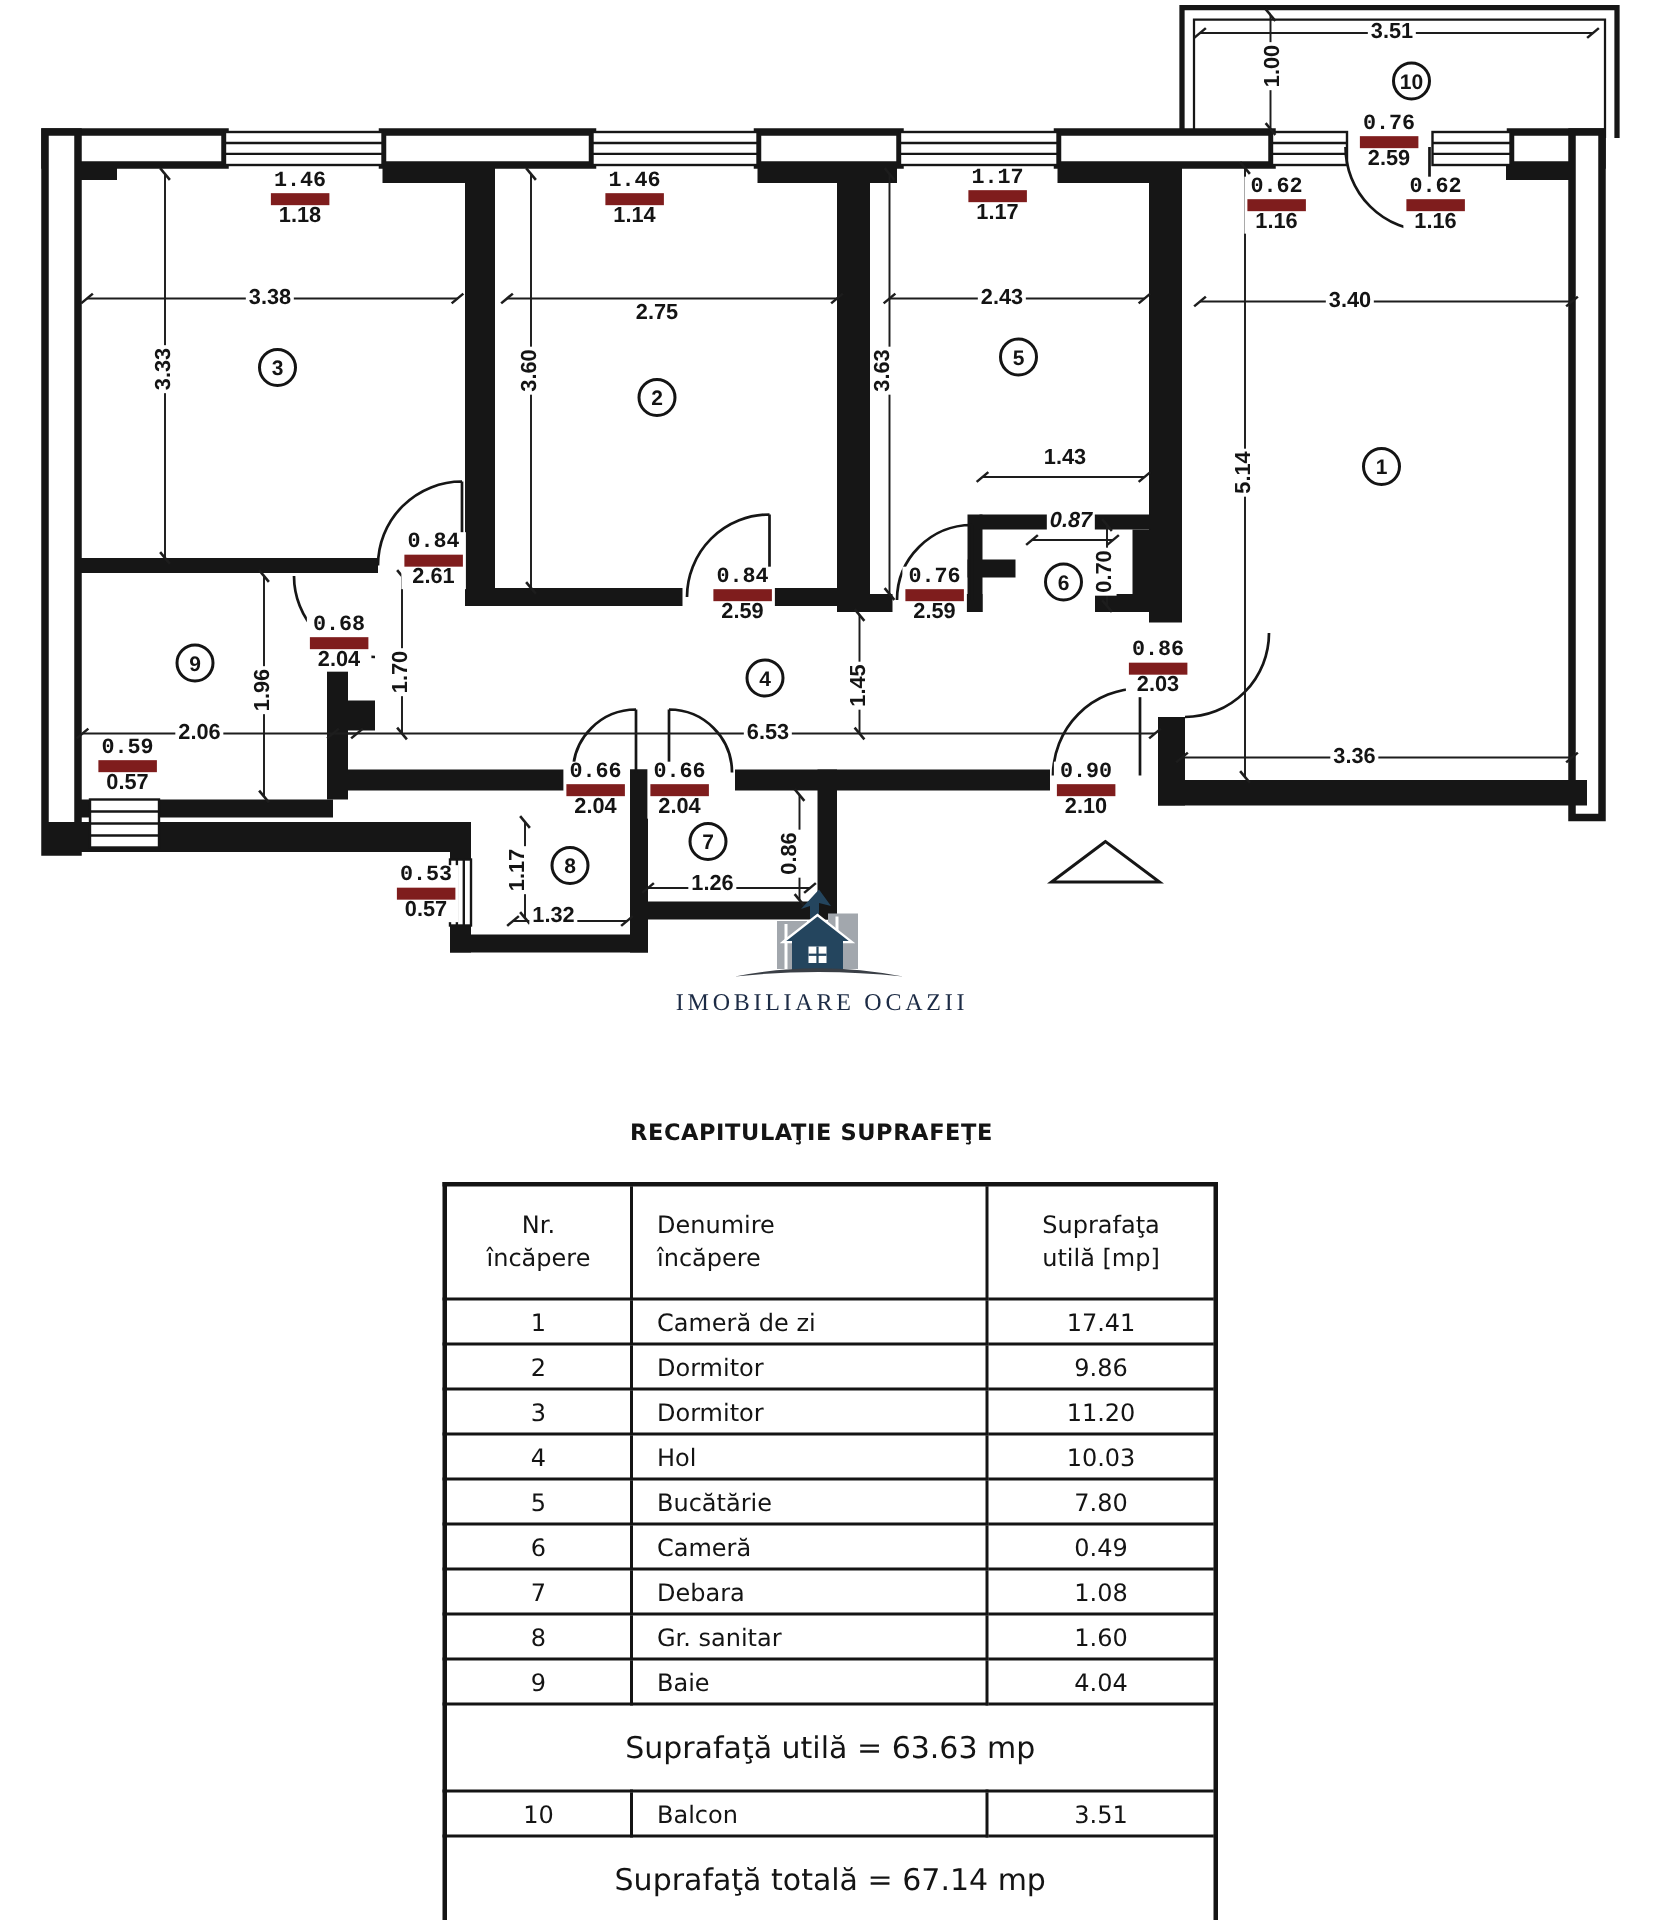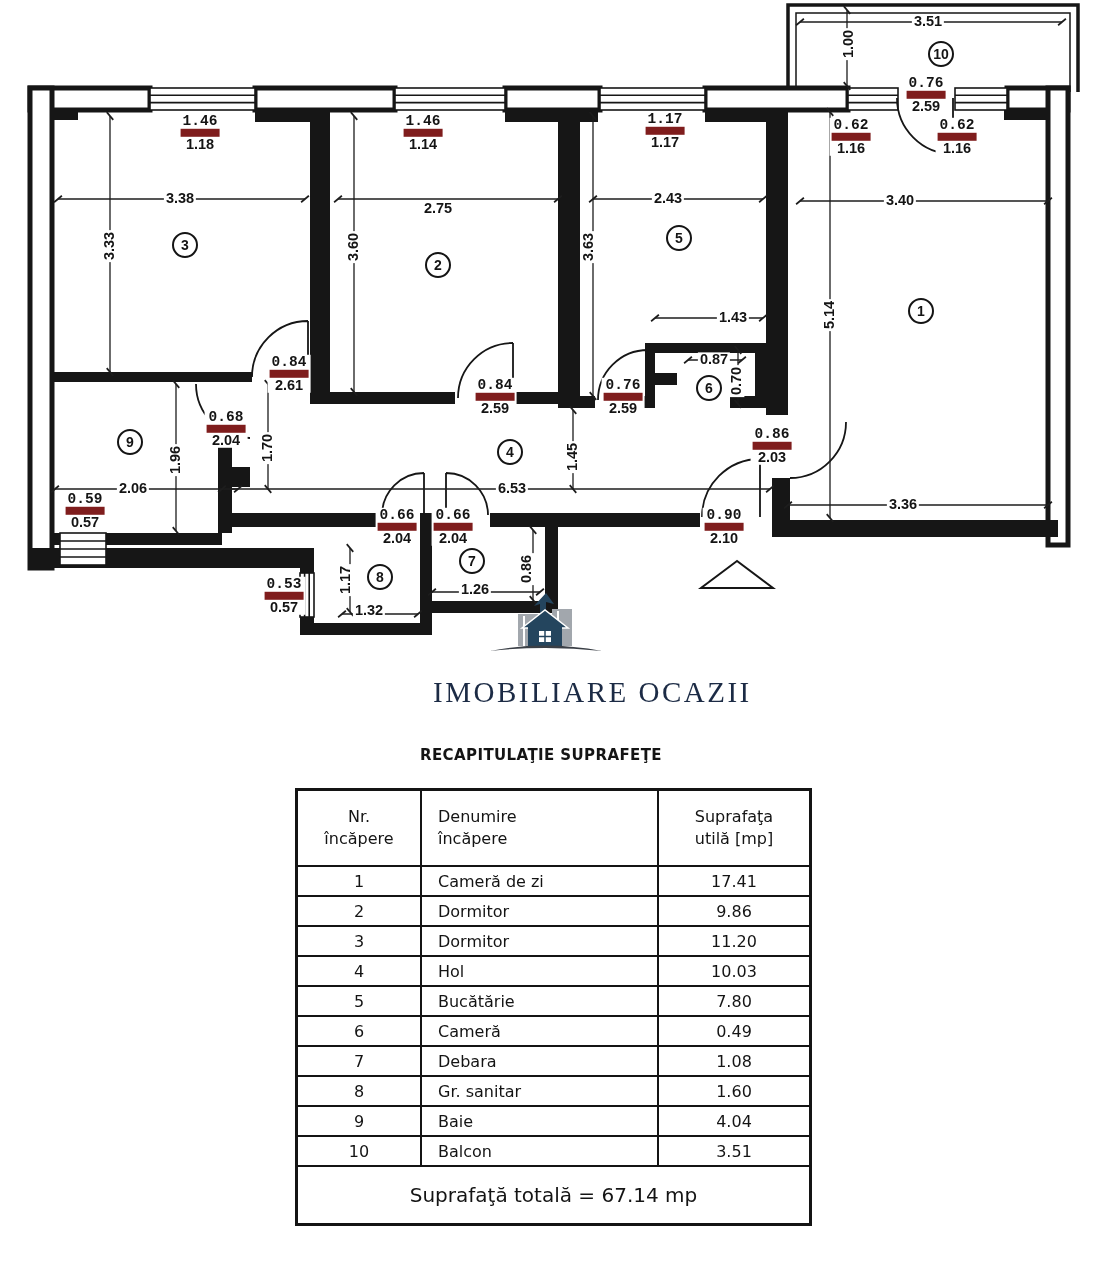--- a/index.html
+++ b/index.html
@@ -16,22 +16,22 @@
   .lbl.frac .top { border-bottom:8px solid #7f1d1d; padding:0 2px;font-family:Liberation Mono, monospace; }
   .roomnum { position:absolute; transform:translate(-50%,-50%); width:26px; height:26px; box-sizing:border-box;
              border:2px solid #141414; border-radius:50%; background:#fff; font:bold 14px "Liberation Sans",sans-serif;
              display:flex; align-items:center; justify-content:center; }
 
   line.dim, path.dim { stroke:#1d1d1d; stroke-width:1.3; }
   .dim { marker-start:url(#tick); marker-end:url(#tick); }
 
   
   #logo { position:absolute; left:433px; top:592px; width:230px; text-align:center; }
-  #logo .logo-text { font-family:"Liberation Serif",serif; font-size:29px; letter-spacing:2.5px;
-                     color:#1c2b45; margin-top:18px; white-space:nowrap; }
+  #logo .logo-text { font-family:"Liberation Serif",serif; font-size:16px; letter-spacing:2.5px;
+                     color:#1c2b45; margin-top:2px; white-space:nowrap; }
 
   
   #summary-title { position:absolute; left:295px; top:746px; width:492px; text-align:center;
                    font-size:15px; font-weight:700; letter-spacing:0.4px; }
   #summary { position:absolute; left:295px; top:788px; width:492px; }
   #summary table { width:100%; border-collapse:collapse; border:3px solid #141414; table-layout:fixed; }
   #summary th, #summary td { border:2px solid #141414; font-weight:400; font-size:16px; color:#141414; }
   #summary th { height:72px; line-height:1.35; }
   #summary td { height:26px; }
   #summary .c1 { width:120px; text-align:center; }
@@ -196,22 +196,22 @@
       <div class="lbl" style="left: 928px; top: 22px;">3.51</div>
       <div class="lbl rot" style="left: 849px; top: 44px;">1.00</div>
       <div class="lbl" style="left: 180px; top: 199px;">3.38</div>
       <div class="lbl" style="left: 438px; top: 181px; margin-top: 28px;">2.75</div>
       <div class="lbl" style="left: 668px; top: 199px;">2.43</div>
       <div class="lbl" style="left: 900px; top: 201px;">3.40</div>
       <div class="lbl rot" style="left: 110px; top: 246px;">3.33</div>
       <div class="lbl rot" style="left: 354px; top: 247px;">3.60</div>
       <div class="lbl rot" style="left: 589px; top: 247px;">3.63</div>
       <div class="lbl rot" style="left: 830px; top: 315px;">5.14</div>
-      <div class="lbl" style="left: 710px; top: 318px; margin-left: 23px;">1.43</div>
-      <div class="lbl" style="left: 714px; top: 360px;">0.87</div>
+      <div class="lbl" style="left: 710px; top: 306px;">1.43</div>
+      <div class="lbl" style="left: 714px; top: 348px; font-style: italic;">0.87</div>
       <div class="lbl rot" style="left: 737px; top: 381px;">0.70</div>
       <div class="lbl frac" style="left: 289px; top: 374px;">
         <div class="top">0.84</div>
         <div>2.61</div>
       </div>
       <div class="lbl frac" style="left: 226px; top: 399px; margin-top: 30px;">
         <div class="top">0.68</div>
         <div>2.04</div>
       </div>
       <div class="lbl frac" style="left: 495px; top: 397px;">
@@ -346,20 +346,23 @@
           <td class="c1">8</td>
           <td class="c2">Gr. sanitar</td>
           <td class="c3">1.60</td>
         </tr>
         <tr>
           <td class="c1">9</td>
           <td class="c2">Baie</td>
           <td class="c3">4.04</td>
         </tr>
         <tr>
+          <td colspan="3" class="spanrow">Suprafaţă utilă = 63.63 mp</td>
+        </tr>
+        <tr>
           <td class="c1">10</td>
           <td class="c2">Balcon</td>
           <td class="c3">3.51</td>
         </tr>
         <tr>
           <td colspan="3" class="spanrow">Suprafaţă totală = 67.14 mp</td>
         </tr>
       </tbody>
   </table>
 </div>

